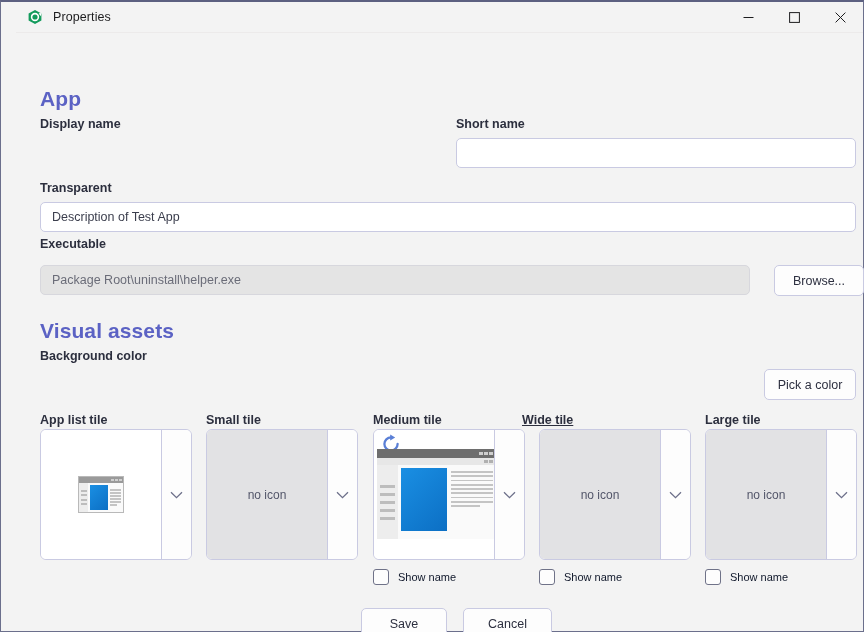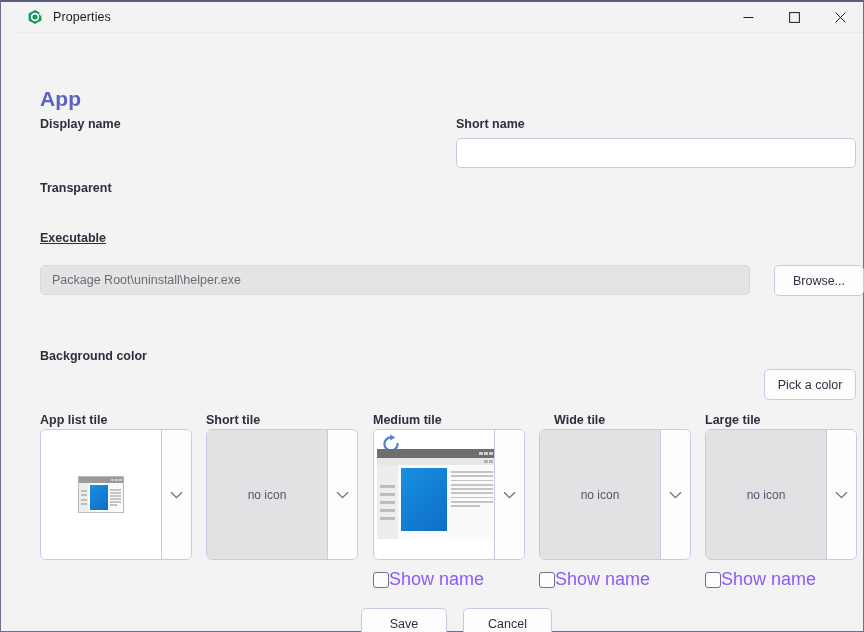--- a/index.html
+++ b/index.html
@@ -237,22 +237,23 @@
     cursor: default;
   }
   .chk-box {
     width: 16px; height: 16px;
     border: 1.4px solid #6f7288;
     border-radius: 3px;
     background: #fdfdfd;
     flex: 0 0 16px;
   }
   .chk-label {
-    font-size: 18px;
-    color: #8b5cf6;
+    margin-left: 9px;
+    font-size: 11px;
+    color: #0f172a;
   }
 
   
   #save-button { left: 345px; top: 575px; width: 86px; height: 31px; }
   #cancel-button { left: 447px; top: 575px; width: 89px; height: 31px; }
 </style>
 </head>
 <body>
 
 <div class="window">
@@ -291,35 +292,37 @@
   <div class="content">
 
     <h2 class="section-head" id="app-section-head">App</h2>
 
     <span class="fld-label" style="left:24px; top:84px;">Display name</span>
 
     <span class="fld-label" style="left:440px; top:84px;">Short name</span>
     <div class="textbox" style="left:440px; top:105px; width:400px;" placeholder=""></div>
 
     <span class="fld-label" style="left:24px; top:148px;">Transparent</span>
-
-    <span class="fld-label" style="left:24px; top:198px;text-decoration:underline;">Executable</span>
+    <div class="textbox" style="left:24px; top:169px; width:816px;" placeholder="">Description of Test App</div>
+
+    <span class="fld-label" style="left:24px; top:204px;">Executable</span>
     <div class="textbox disabled" style="left:24px; top:232px; width:710px;">Package Root\uninstall\helper.exe</div>
     <div class="btn" style="left:750px; top:232px; width:90px;margin-left:8px;">Browse...</div>
 
+    <h2 class="section-head" id="visual-section-head">Visual assets</h2>
 
     <span class="fld-label" style="left:24px; top:316px;">Background color</span>
 
 
     <div class="btn" style="left:748px; top:336px; width:92px;">Pick a color</div>
 
     <span class="tile-label" style="left:24px;">App list tile</span>
-    <span class="tile-label" style="left:190px;">Short tile</span>
+    <span class="tile-label" style="left:190px;">Small tile</span>
     <span class="tile-label" style="left:357px;text-align:center;">Medium tile</span>
-    <span class="tile-label" style="left:538px;">Wide tile</span>
+    <span class="tile-label" style="left:506px;text-decoration:underline;">Wide tile</span>
     <span class="tile-label" style="left:689px;">Large tile</span>
 
     <div class="tile-box" style="left:24px; width:152px;">
       <div class="tile-preview filled">
         <div class="winart" style="width:46px; height:37px;">
           <div class="winart-bar" style="height:6px;">
             <span class="dot" style="width:3px;height:2px;"></span>
             <span class="dot" style="width:3px;height:2px;"></span>
             <span class="dot" style="width:3px;height:2px;"></span>
           </div>

